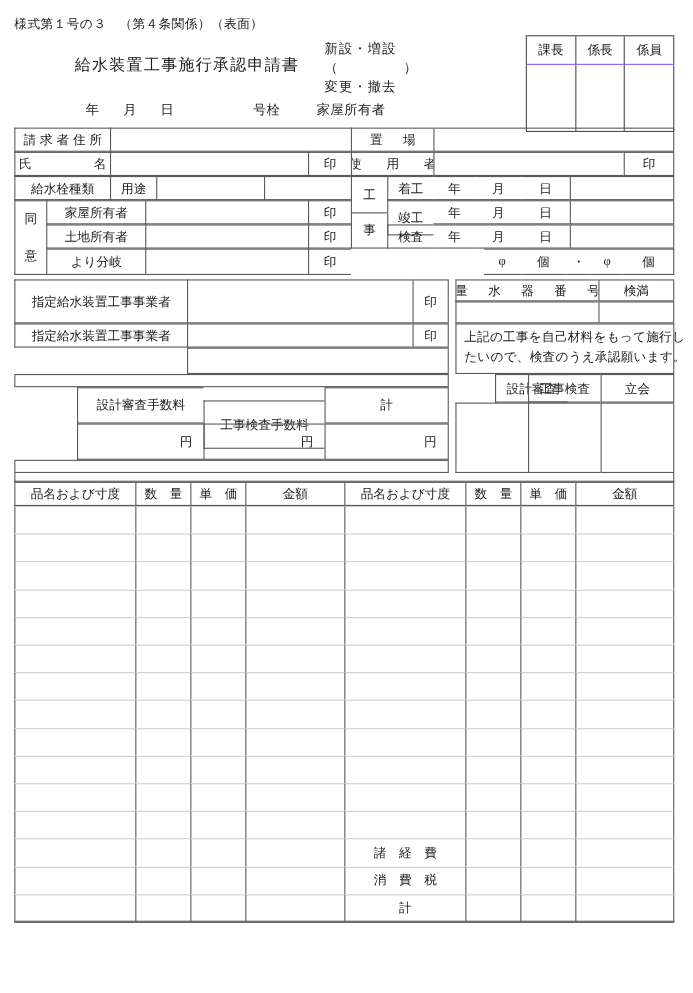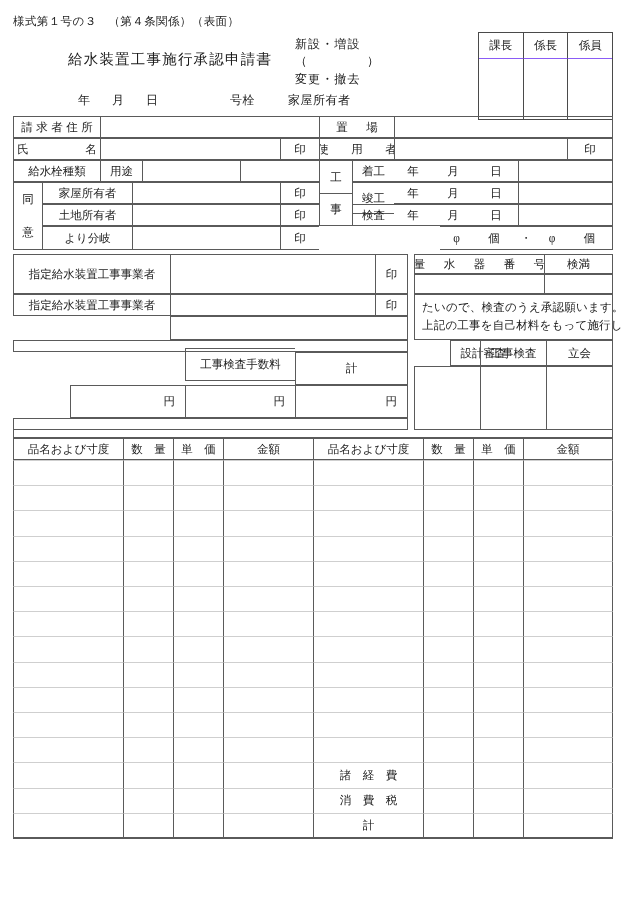--- a/index.html
+++ b/index.html
@@ -176,34 +176,35 @@
   <div class="cell c bb rb" style="left:544px;top:274px;width:69px;height:20px;"></div>
 
   <div class="cell c bb" style="left:13px;top:294px;width:157px;height:22px;">指定給水装置工事事業者</div>
   <div class="cell l bb" style="left:170px;top:294px;width:205px;height:22px;"></div>
   <div class="cell c bb rb" style="left:375px;top:294px;width:33px;height:22px;">印</div>
 
   <div class="cell l bb rb" style="left:170px;top:316px;width:238px;height:24px;"></div>
 
   <div class="cell bb rb" style="left:414px;top:294px;width:199px;height:46px;"></div>
   <div class="approve-note" style="left:414px;top:294px;width:199px;height:46px;">
+    <div>上記の工事を自己材料をもって施行し</div>
     <div>たいので、検査のうえ承認願います。</div>
-    <div>上記の工事を自己材料をもって施行し</div>
   </div>
 
   <div class="cell bb rb" style="left:13px;top:340px;width:395px;height:12px;"></div>
 
   <div class="cell c bb" style="left:424px;top:340px;width:66px;height:26px;margin-left:26px;">設計審査</div>
   <div class="cell c bb" style="left:480px;top:340px;width:66px;height:26px;">工事検査</div>
   <div class="cell c bb rb" style="left:546px;top:340px;width:67px;height:26px;">立会</div>
   <div class="cell c bb" style="left:414px;top:366px;width:66px;height:64px;"></div>
   <div class="cell c bb" style="left:480px;top:366px;width:66px;height:64px;"></div>
   <div class="cell c bb rb" style="left:546px;top:366px;width:67px;height:64px;"></div>
 
-  <div class="cell c bb" style="left:185px;top:348px;width:110px;height:33px;text-align:right;">工事検査手数料</div>
+  <div class="cell c bb" style="left:70px;top:352px;width:115px;height:33px;">設計審査手数料</div>
+  <div class="cell c bb" style="left:185px;top:364px;width:110px;height:44px;text-align:right;">工事検査手数料</div>
   <div class="cell c bb rb" style="left:295px;top:352px;width:113px;height:33px;">計</div>
 
   <div class="cell r bb" style="left:70px;top:385px;width:115px;height:33px;">
       <span></span>
       <span style="padding-left:4px;">円</span>
     </div>
   <div class="cell r bb" style="left:185px;top:385px;width:110px;height:33px;">
       <span></span>
       <span style="padding-left:4px;">円</span>
     </div>

